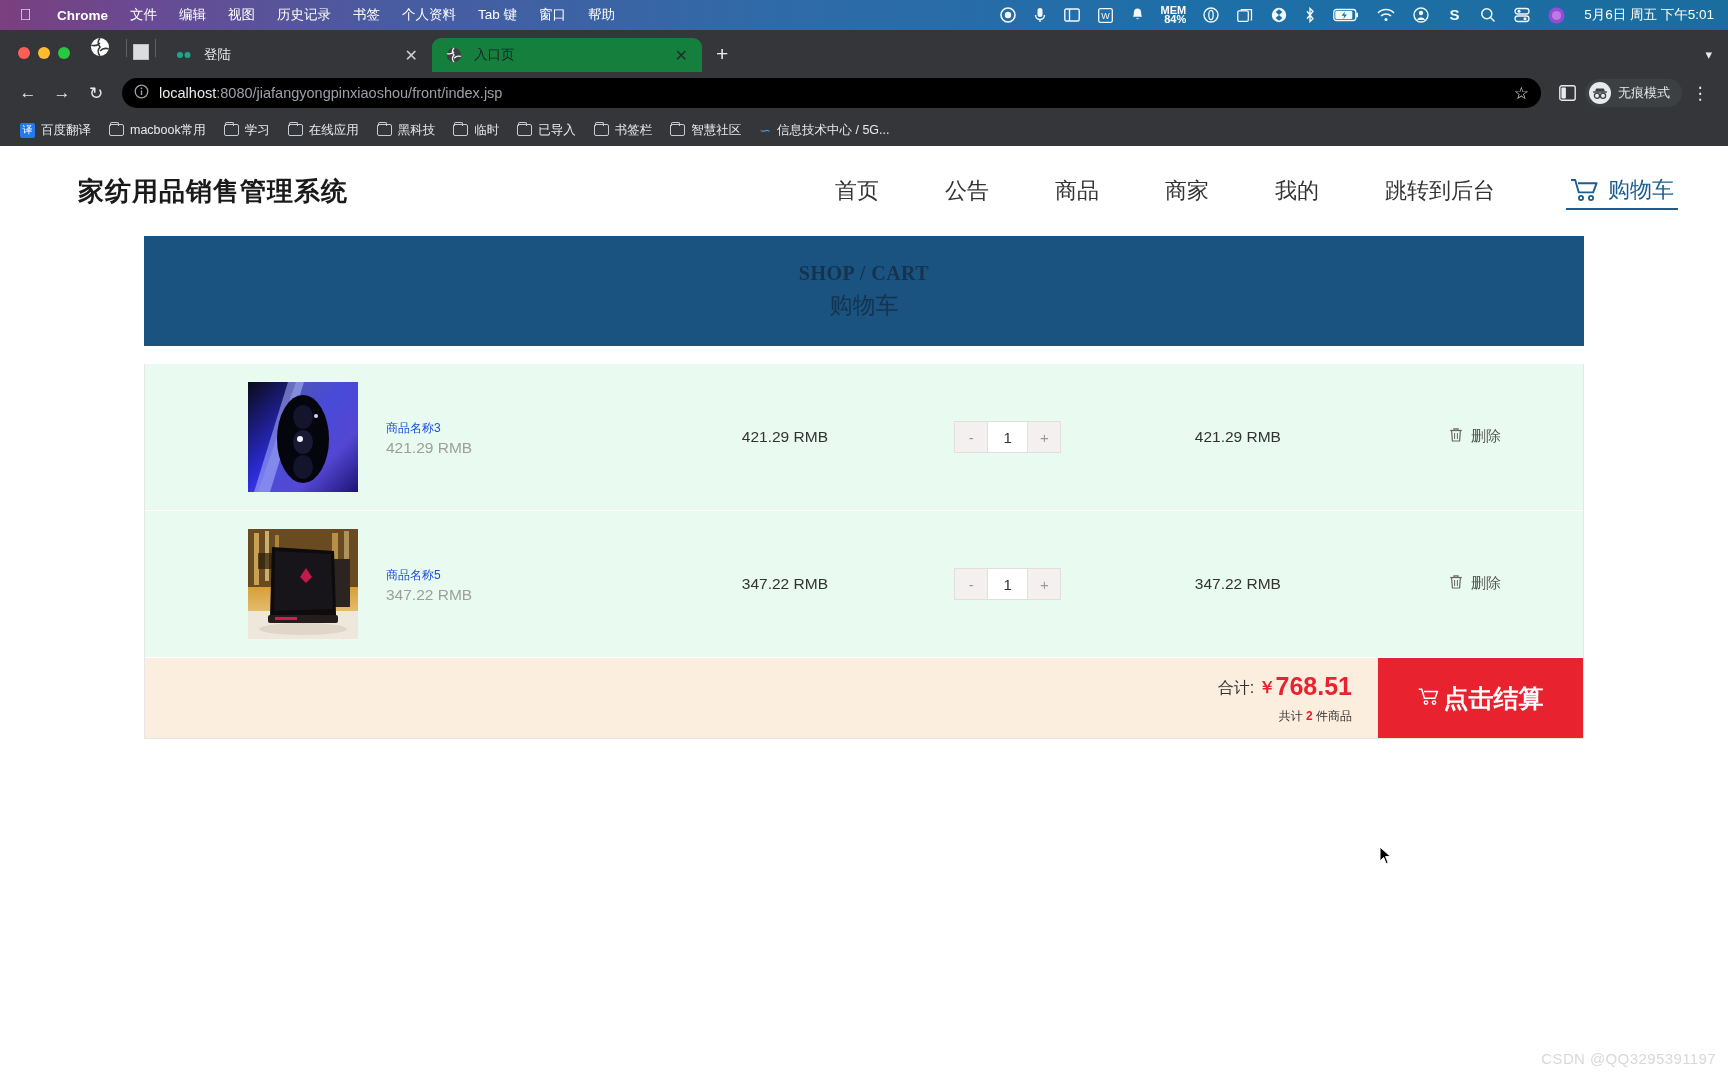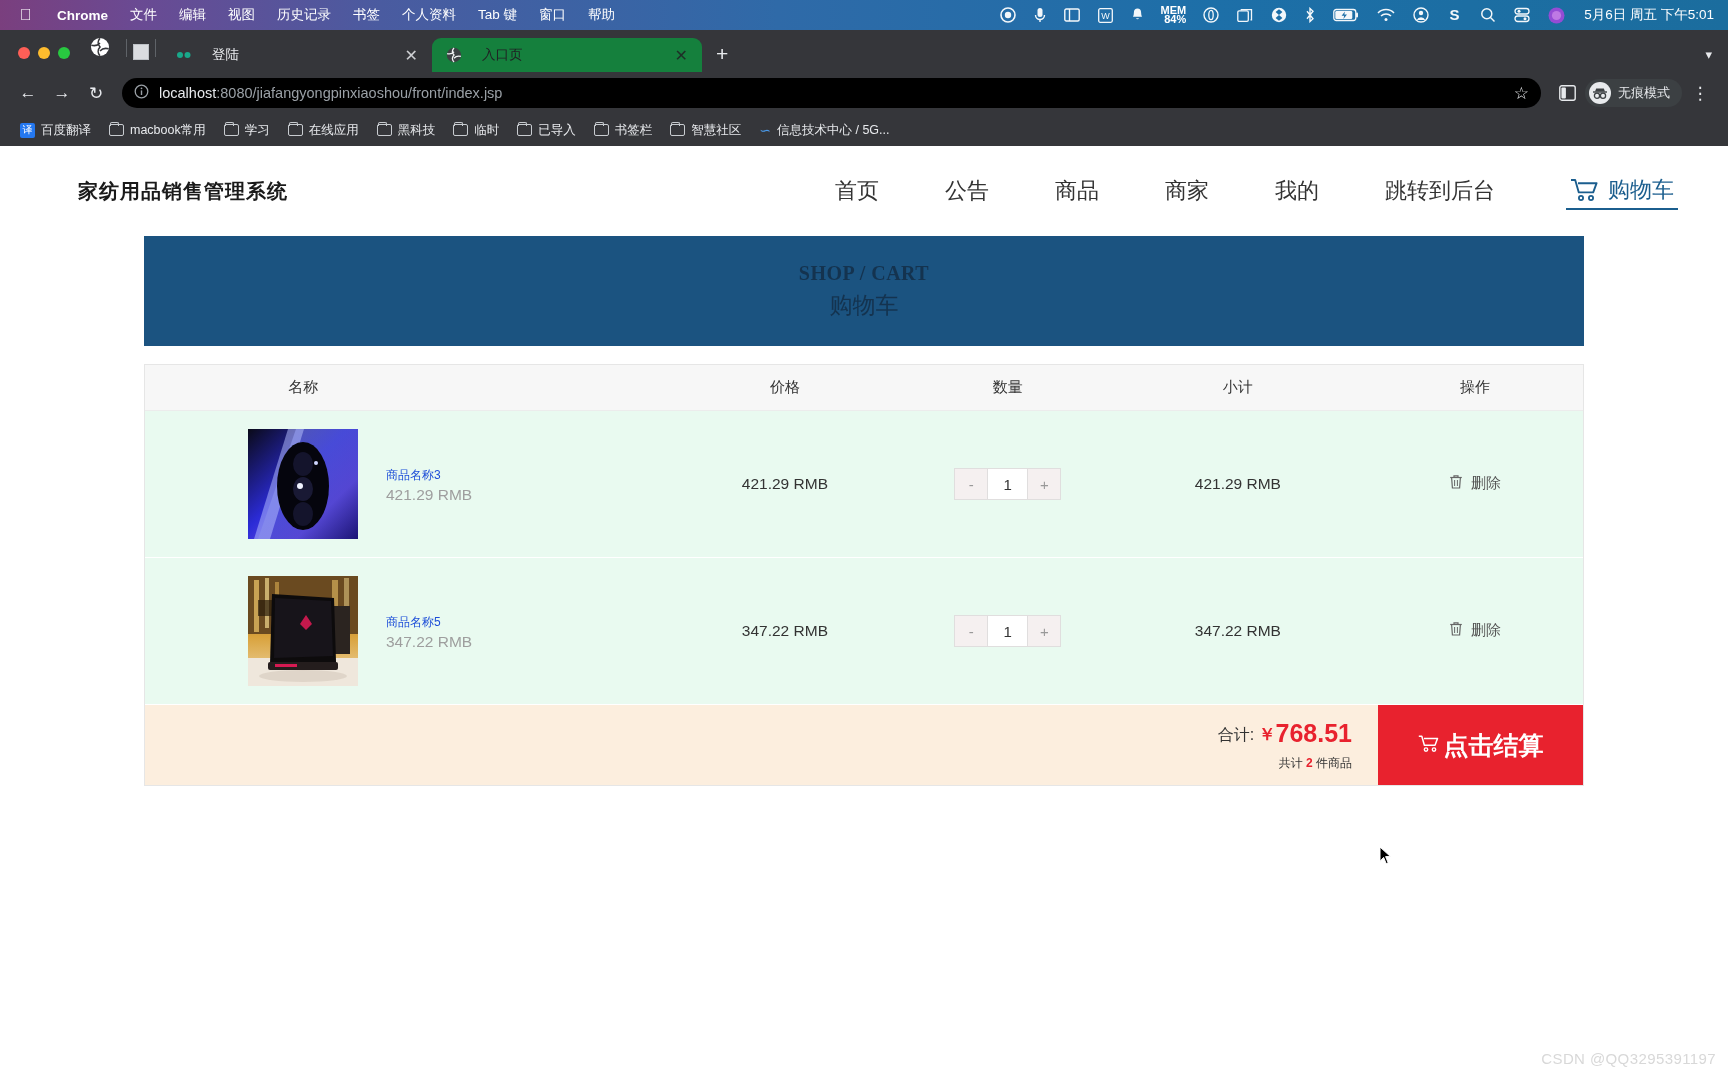--- a/index.html
+++ b/index.html
@@ -27,21 +27,21 @@
   
   .chrome { background: #35363a; }
   .tabstrip { height: 42px; display: flex; align-items: flex-end; padding-left: 12px; position: relative; }
   .traffic { display: flex; align-items: center; gap: 8px; padding: 0 14px 13px 6px; }
   .dot { width: 12px; height: 12px; border-radius: 50%; }
   .dot.r { background: #ff5f57; } .dot.y { background: #febc2e; } .dot.g { background: #28c840; }
   .navicon { padding: 0 10px 11px 6px; }
   .tabsep { width: 1px; height: 18px; background: #5f6368; margin: 0 6px 15px 6px; }
   .sqicon { width: 16px; height: 16px; border: 1px solid #bdc1c6; background: #dadce0; margin-bottom: 12px; }
   .tab {
-    height: 34px; display: flex; align-items: center; gap: 20px;
+    height: 34px; display: flex; align-items: center; gap: 12px;
     padding: 0 10px 0 14px; border-radius: 9px 9px 0 0;
     min-width: 270px; color: #e8eaed; font-size: 13.5px; position: relative;
   }
   .tab.active { background: #15803d; color: #202124; }
   .tab .favicon { width: 16px; height: 16px; flex: none; display: flex; align-items: center; justify-content: center; }
   .tab .ttl { flex: 1; white-space: nowrap; overflow: hidden; }
   .tab .x { font-size: 16px; opacity: .85; padding: 0 4px; }
   .newtab { font-size: 21px; color: #e8eaed; padding: 0 14px 8px 14px; line-height: 1; }
   .tabstrip .chev { position: absolute; right: 16px; bottom: 10px; color: #e8eaed; font-size: 13px; }
 
@@ -60,21 +60,21 @@
   .bookmarks { height: 32px; background: #35363a; display: flex; align-items: center; padding: 0 12px; gap: 2px; color: #e8eaed; font-size: 12.5px; }
   .bm { display: flex; align-items: center; gap: 6px; padding: 4px 8px; border-radius: 4px; white-space: nowrap; }
   .bm .fold { width: 15px; height: 12px; border: 1.3px solid #c8ccd0; border-radius: 2px; position: relative; flex: none; }
   .bm .fold:before { content: ""; position: absolute; top: -3.5px; left: 0; width: 7px; height: 3px; border: 1.3px solid #c8ccd0; border-bottom: none; border-radius: 2px 2px 0 0; }
   .bm .bdg { width: 15px; height: 15px; background: #2478f0; color: #fff; font-size: 10px; display: flex; align-items: center; justify-content: center; border-radius: 2px; flex: none; }
   .bm .wav { color: #4a9aea; font-size: 14px; flex: none; }
 
   
   .page { height: 937px; background: #fff; overflow: hidden; position: relative; }
   .siteheader { height: 90px; display: flex; align-items: center; padding: 0 28px 0 78px; }
-  .brand { font-size: 20px; font-weight: bold; color: #1a1a1a; letter-spacing: 1px; white-space: nowrap; }
+  .brand { font-size: 26px; font-weight: bold; color: #1a1a1a; letter-spacing: 1px; white-space: nowrap; }
   .nav { margin-left: auto; display: flex; align-items: center; gap: 16px; }
   .nav a { color: #333; font-size: 22px; text-decoration: none; padding: 0 25px; white-space: nowrap; }
   .nav a.cart {
     color: #1b5e8e; border-bottom: 2.5px solid #1b5e8e; padding: 2px 4px 3px 4px;
     margin-left: 30px; margin-right: 22px; display: flex; align-items: center; gap: 8px; font-weight: 500;
   }
   .nav a.cart svg { display: block; }
 
   .container { width: 1440px; margin: 0 auto; }
   .banner {
@@ -394,27 +394,20 @@
 
     <div class="container">
 
       <div class="banner">
         <div class="en">SHOP / CART</div>
         <div class="cn">购物车</div>
       </div>
 
       <div class="cart-table">
 
-        <div class="thead">
-          <div class="c-name">名称</div>
-          <div class="c-price">价格</div>
-          <div class="c-qty">数量</div>
-          <div class="c-sub">小计</div>
-          <div class="c-act">操作</div>
-        </div>
 
         <div class="row">
           <div class="c-name">
             <div class="thumb">
               <svg width="110" height="110" viewBox="0 0 110 110">
                 <defs>
                   <linearGradient id="pg1" x1="0" y1="0" x2="1" y2="1">
                     <stop offset="0%" stop-color="#0a0a18"></stop>
                       <stop offset="45%" stop-color="#2b2bd6"></stop>
                       <stop offset="72%" stop-color="#6a4fe8"></stop>

